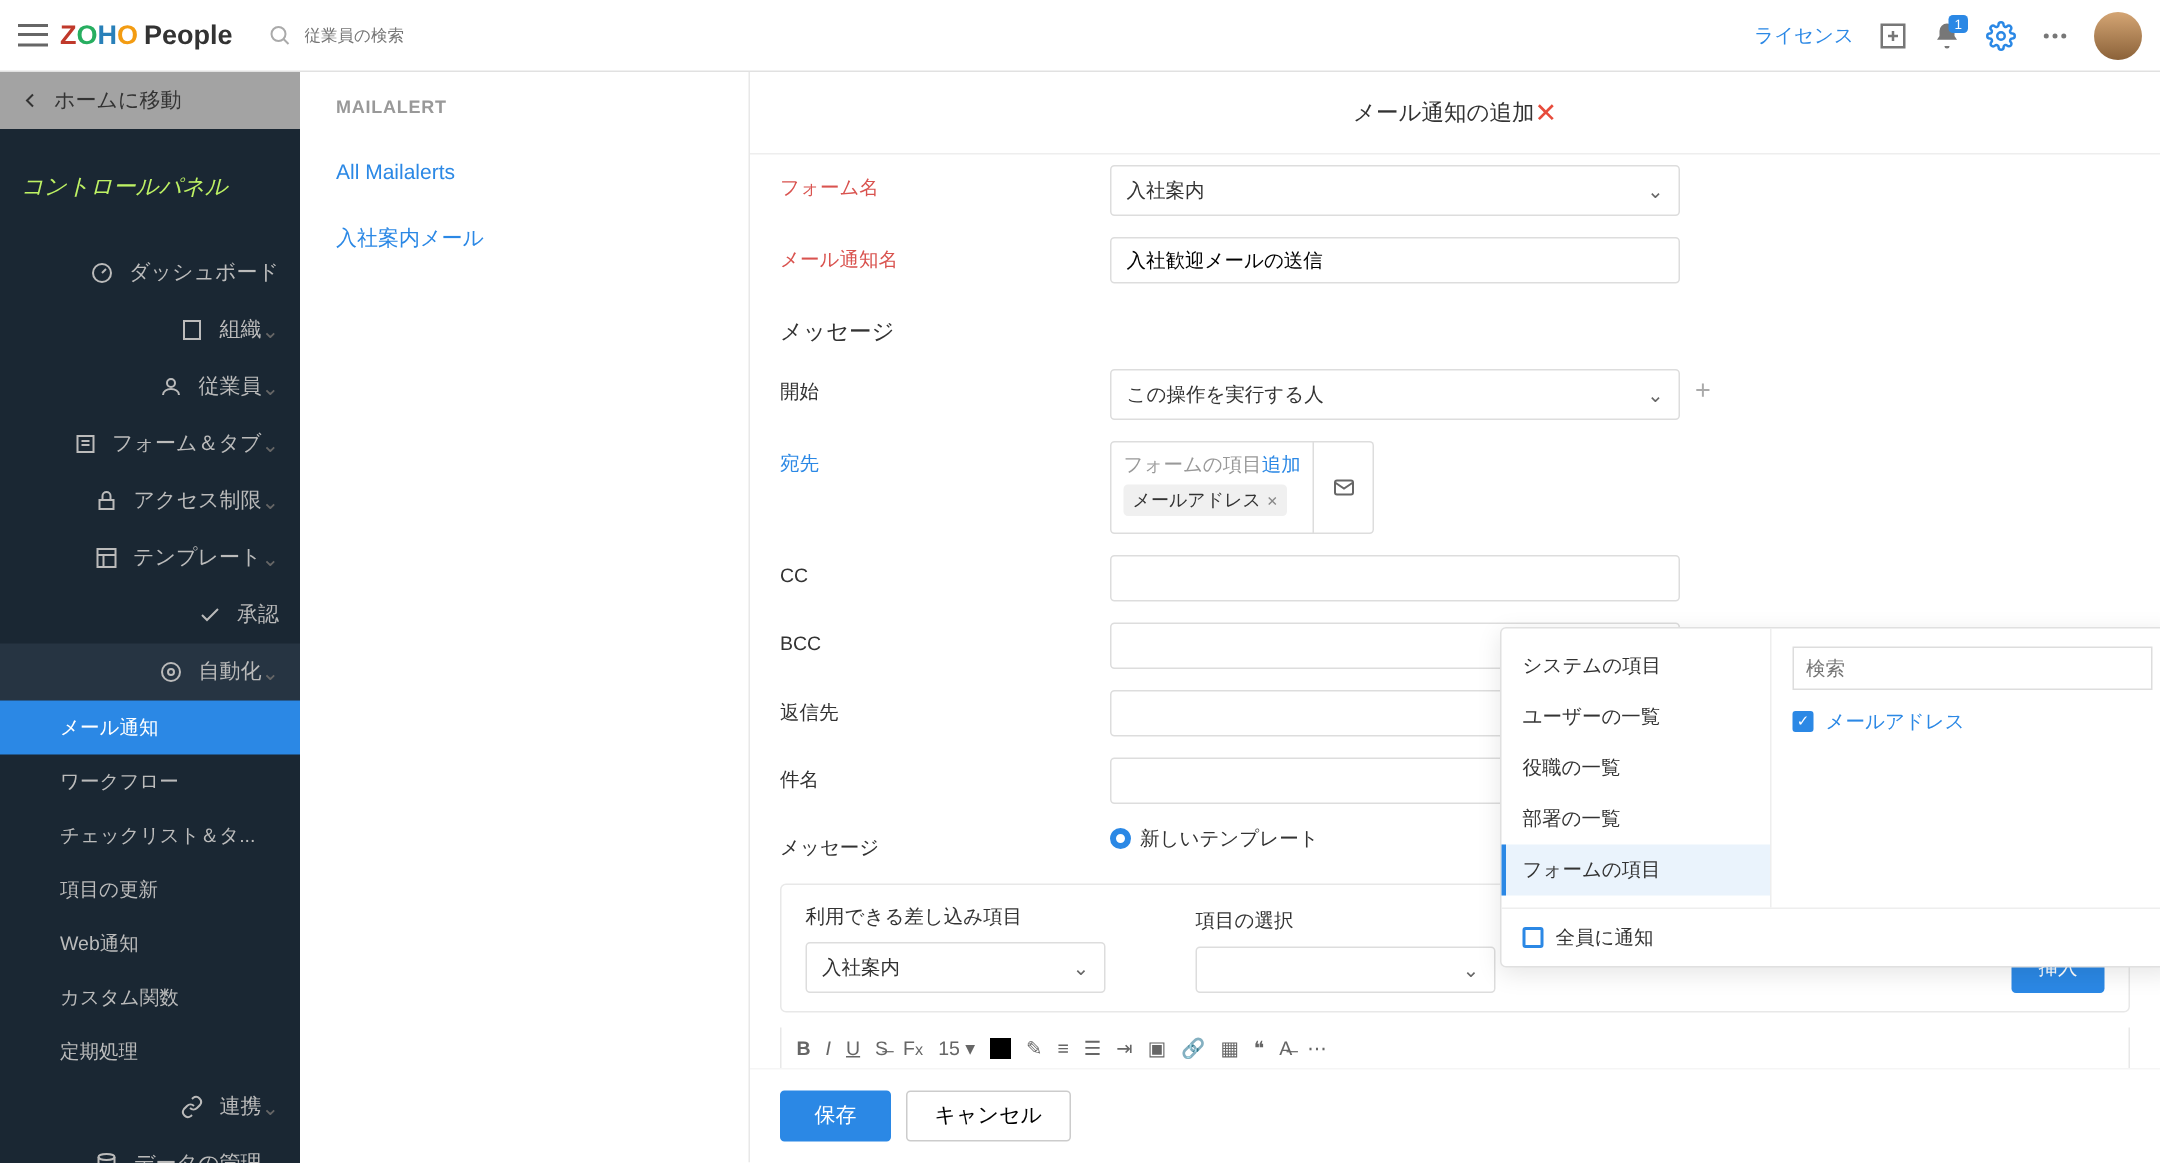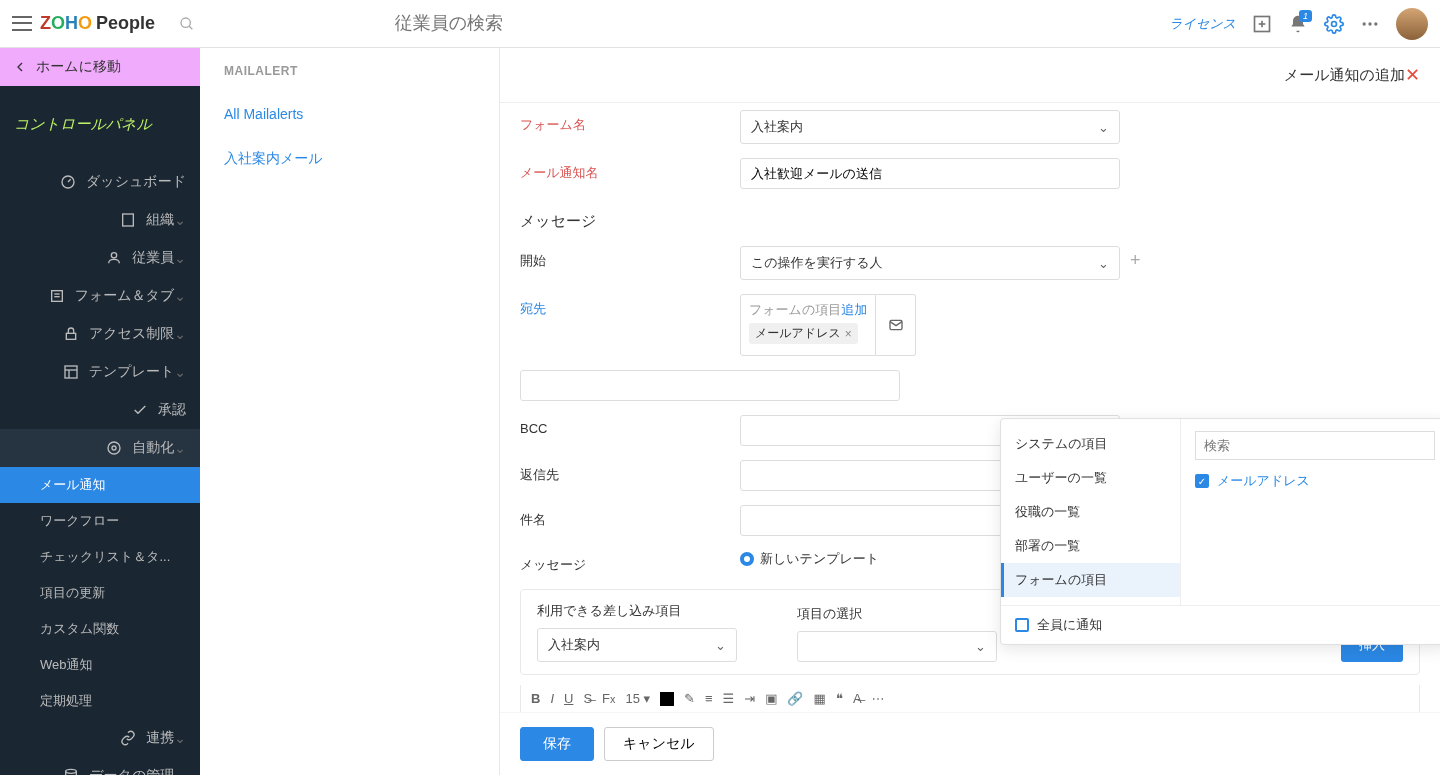--- a/index.html
+++ b/index.html
@@ -3,42 +3,42 @@
 <meta charset="utf-8">
 <style>
 * { box-sizing: border-box; margin: 0; padding: 0; }
 body { font-family: -apple-system, BlinkMacSystemFont, "Segoe UI", sans-serif; font-size: 13px; color: #333; overflow: hidden; }
 .topbar { height: 48px; border-bottom: 1px solid #e1e1e1; display: flex; align-items: center; padding: 0 12px; background: #fff; }
 .logo { display: flex; align-items: center; gap: 4px; font-weight: 600; font-size: 18px; color: #333; margin-left: 8px; }
 .logo .z { color: #c0392b; font-weight: bold; } .logo .o1 { color: #27ae60; } .logo .h { color: #2980b9; } .logo .o2 { color: #f39c12; }
 .hamburger { width: 20px; height: 20px; display: flex; flex-direction: column; justify-content: space-around; cursor: pointer; }
 .hamburger span { height: 2px; background: #666; }
 .search-wrap { flex: 1; margin-left: 24px; display: flex; align-items: center; color: #aaa; }
-.search-wrap input { border: none; outline: none; font-size: 18px; margin-left: 8px; width: 300px; text-align: right; }
-.topbar-right { display: flex; align-items: center; gap: 16px; font-style: italic; }
+.search-wrap input { border: none; outline: none; font-size: 11px; margin-left: 8px; width: 300px; }
+.topbar-right { display: flex; align-items: center; gap: 16px; }
 .license-link { color: #2b88e5; font-size: 13px; cursor: pointer; }
 .tb-icon { width: 20px; height: 20px; color: #777; cursor: pointer; position: relative; }
 .badge { position: absolute; top: -4px; right: -4px; background: #2b88e5; color: #fff; font-size: 9px; padding: 1px 4px; border-radius: 3px; }
 .avatar { width: 32px; height: 32px; border-radius: 50%; background: linear-gradient(#d4a574, #8b6239); }
 .main { display: flex; height: calc(100vh - 48px); }
 .sidebar { width: 200px; background: #1a2733; color: #bbb; font-size: 14px; overflow-y: auto; flex-shrink: 0; }
-.back-home { background: #f0abfc; color: #333; padding: 10px 12px; display: flex; align-items: center; gap: 8px; cursor: pointer; }
+.back-home { background: #a3a3a3; color: #333; padding: 10px 12px; display: flex; align-items: center; gap: 8px; cursor: pointer; }
 .cp-title { padding: 29px 14px; color: #bef264; font-style: italic; font-size: 15px; }
 .nav-item { padding: 10px 14px; display: flex; align-items: center; justify-content: flex-end; cursor: pointer; }
 .nav-left { display: flex; align-items: center; gap: 10px; }
 .nav-item.expanded { background: #263442; }
 .sub-item { padding: 9px 14px 9px 40px; cursor: pointer; font-size: 13px; }
 .sub-item.active { background: #2b88e5; color: #fff; }
 .chev { color: #666; }
 .icon-sm { width: 16px; height: 16px; flex-shrink: 0; }
 .panel2 { width: 300px; border-right: 1px solid #e8e8e8; padding: 16px 24px; flex-shrink: 0; }
 .p2-title { color: #999; font-size: 12px; font-weight: 600; letter-spacing: 0.5px; margin-bottom: 20px; }
 .p2-link { color: #2b88e5; padding: 8px 0 20px 0; cursor: pointer; font-size: 14px; display:block; }
 .content { flex: 1; overflow-y: auto; position: relative; padding-bottom: 80px; }
-.page-hdr { padding: 16px 20px; border-bottom: 1px solid #eee; display: flex; justify-content: flex-end; align-items: center; }
+.page-hdr { padding: 16px 20px; border-bottom: 1px solid #eee; display: flex; justify-content: center; align-items: center; }
 .page-hdr h2 { font-size: 15px; font-weight: 500; }
 .close-x { color: #e74c3c; font-size: 18px; cursor: pointer; }
 .form-row { display: flex; align-items: flex-start; padding: 7px 20px; }
 .form-label { width: 220px; flex-shrink: 0; font-size: 13px; padding-top: 6px; }
 .form-label.req { color: #d9534f; }
 .form-label.blue { color: #2b88e5; }
 .ctrl { flex: 1; max-width: 380px; position: relative; }
 .dd, .txt-input { width: 100%; border: 1px solid #ddd; border-radius: 3px; padding: 7px 10px; font-size: 13px; background: #fff; display: flex; justify-content: space-between; align-items: center; cursor: pointer; }
 .section-h { font-weight: 500; padding: 16px 20px 8px; font-size: 15px; }
 .plus-btn { margin-left: 10px; color: #aaa; font-size: 18px; cursor: pointer; padding-top: 4px; }
@@ -209,22 +209,22 @@
             <circle cx="12" cy="12" r="9"></circle>
           </svg>
           <span>自動化</span>
         </div>
         <span class="chev">⌄</span>
       </div>
     <div class="sub-item active">メール通知</div>
     <div class="sub-item">ワークフロー</div>
     <div class="sub-item">チェックリスト＆タ...</div>
     <div class="sub-item">項目の更新</div>
+    <div class="sub-item">Web通知</div>
     <div class="sub-item">カスタム関数</div>
-    <div class="sub-item">Web通知</div>
     <div class="sub-item">定期処理</div>
     <div class="nav-item">
         <div class="nav-left">
           <svg class="icon-sm" viewBox="0 0 24 24" fill="none" stroke="currentColor" stroke-width="2">
             <path d="M10 13a5 5 0 0 0 7 0l3-3a5 5 0 0 0-7-7l-1 1"></path>
             <path d="M14 11a5 5 0 0 0-7 0l-3 3a5 5 0 0 0 7 7l1-1"></path>
           </svg>
           <span>連携</span>
         </div>
         <span class="chev">⌄</span>
@@ -298,20 +298,21 @@
         <div class="side-btn">
             <svg class="icon-sm" viewBox="0 0 24 24" fill="none" stroke="currentColor" stroke-width="2">
               <rect x="3" y="5" width="18" height="14" rx="2"></rect>
               <polyline points="3 7 12 13 21 7"></polyline>
             </svg>
           </div>
       </div>
     </div>
 
     <div class="form-row">
+        <div class="form-label">CC</div>
         <div class="ctrl">
           <input class="txt-input" style="">
         </div>
       </div>
     <div class="form-row">
         <div class="form-label">BCC</div>
         <div class="ctrl">
           <input class="txt-input" style="">
         </div>
       </div>

